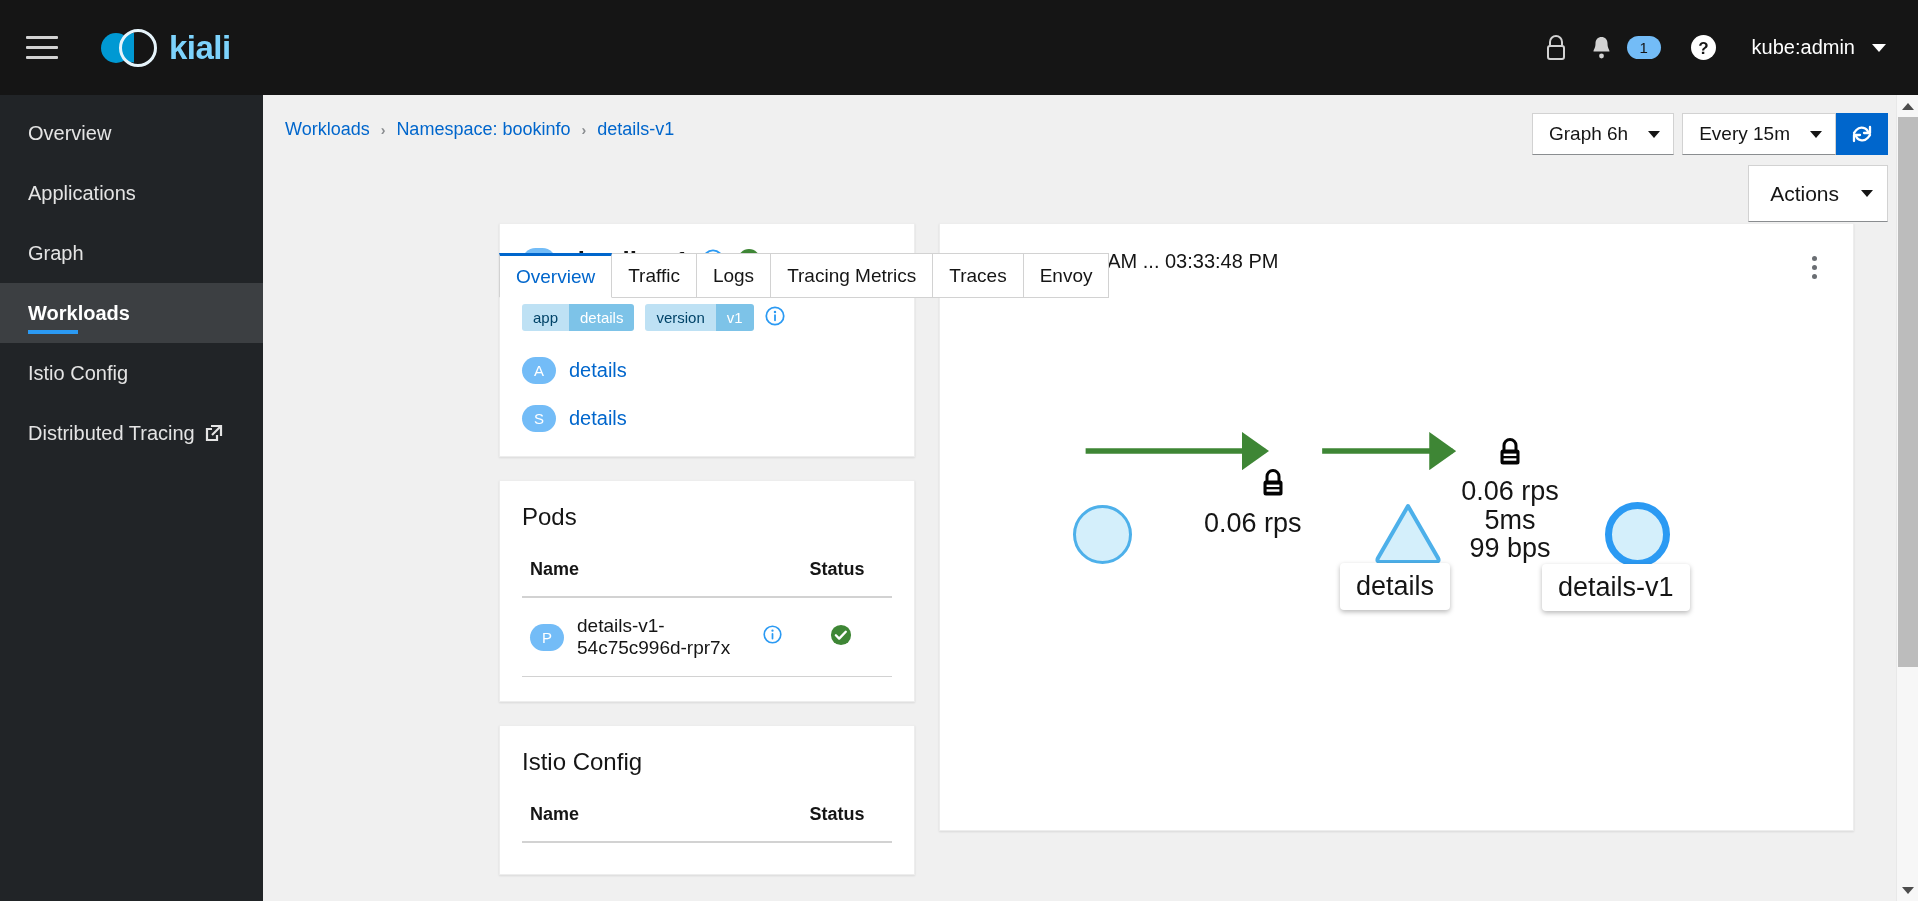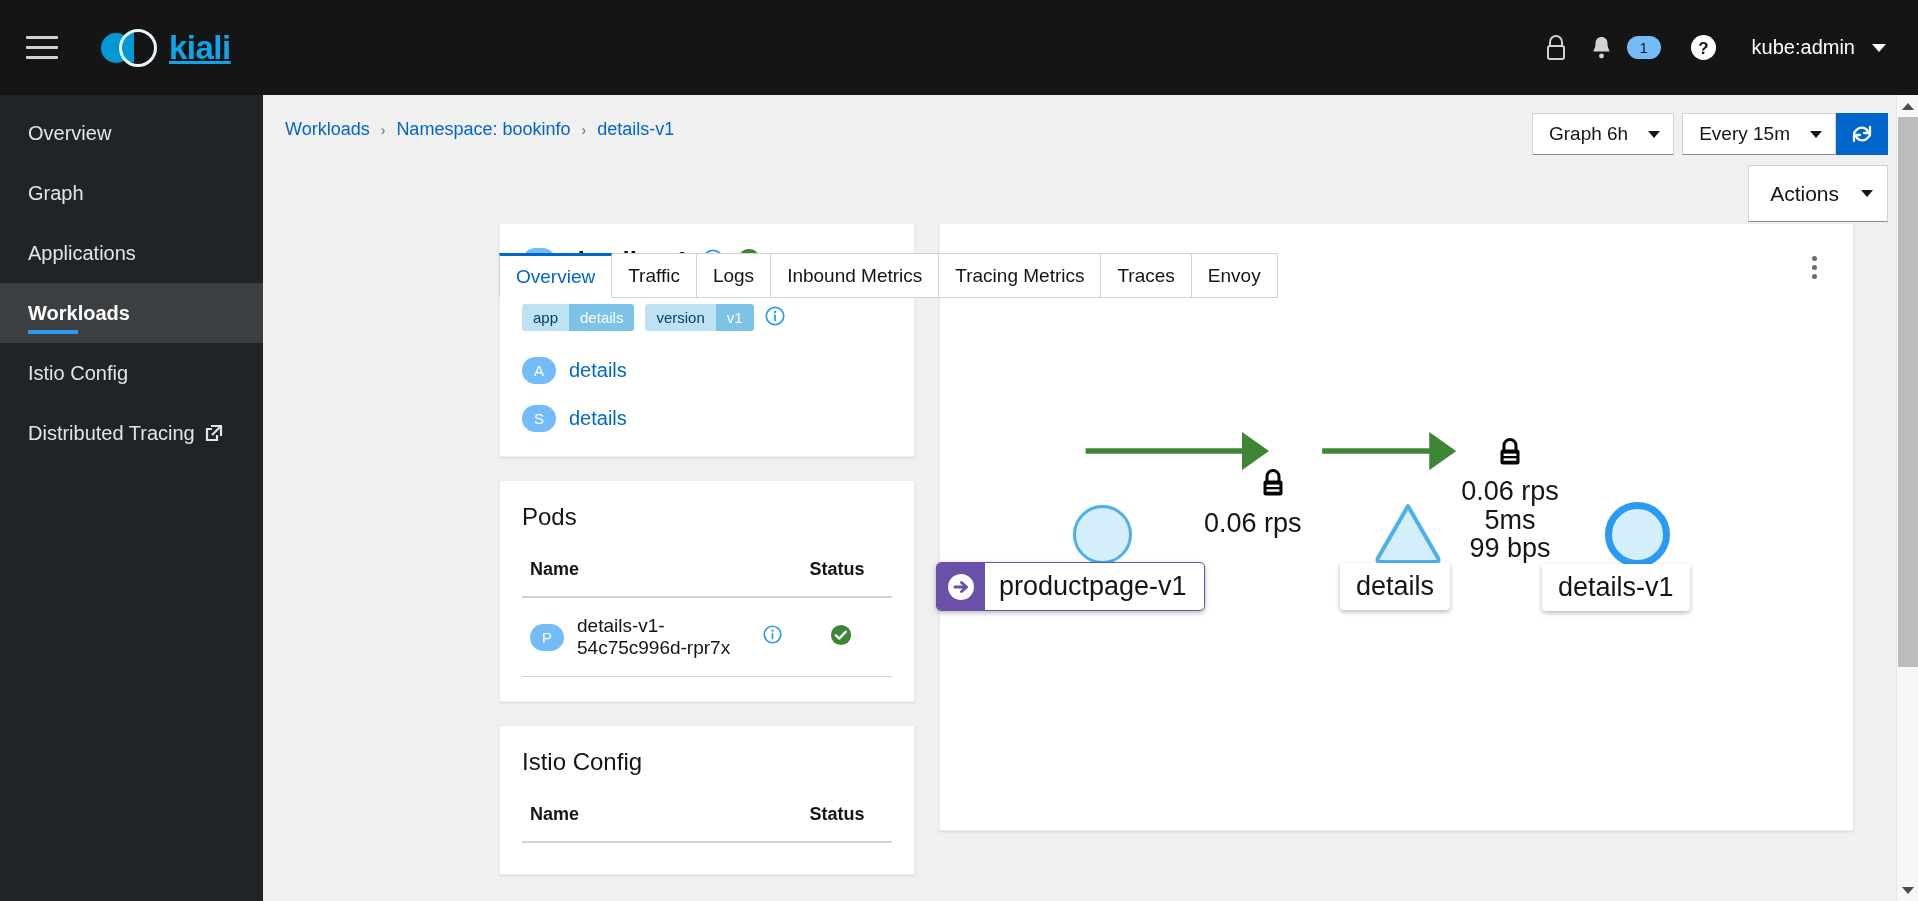--- a/index.html
+++ b/index.html
@@ -21,22 +21,22 @@
     justify-content: center; gap: 7px; cursor: pointer; padding: 0 6px; }
   .hamburger span { display: block; height: 3px; background: #d2d2d2; border-radius: 1px; }
   .brand { display: flex; align-items: center; margin-left: 37px; gap: 0; }
   .brand-logo { width: 58px; height: 42px; position: relative; }
   .brand-logo .c1 { position: absolute; left: 0; top: 6px; width: 30px; height: 30px;
     border-radius: 50%; background: #0099d3; }
   .brand-logo .c2 { position: absolute; left: 18px; top: 2px; width: 38px; height: 38px;
     border-radius: 50%; border: 3px solid #e6f4fb; background: transparent; }
   .brand-logo .c3 { position: absolute; left: 18px; top: 6px; width: 30px; height: 30px;
     border-radius: 50%; background: #0099d3; clip-path: inset(0 50% 0 0); }
-  .brand-name { color: #0ea5e9; font-size: 33px; font-weight: 700; letter-spacing: -0.5px;
-    margin-left: 10px; text-decoration: underline; }
+  .brand-name { color: #7dd3fc; font-size: 33px; font-weight: 700; letter-spacing: -0.5px;
+    margin-left: 10px; }
   .mast-right { margin-left: auto; display: flex; align-items: center; gap: 0; }
   .mast-icon { width: 46px; height: 46px; display: flex; align-items: center;
     justify-content: center; cursor: pointer; }
   .mast-icon svg { display: block; }
   .badge-count { background: #73bcf7; color: #151515; border-radius: 12px; min-width: 34px;
     height: 23px; font-size: 15px; display: flex; align-items: center; justify-content: center;
     font-weight: 400; margin-left: 2px; cursor: pointer; padding: 0 8px; }
   .user-menu { display: flex; align-items: center; gap: 17px; color: #fff; font-size: 20px;
     margin-left: 25px; cursor: pointer; padding-right: 4px; }
   .caret-down { width: 0; height: 0; border-left: 7px solid transparent;
@@ -208,24 +208,24 @@
     </div>
   </div>
 
   <div class="body-row">
 
     <nav class="sidebar">
       <div class="nav-item">
         <span>Overview</span>
       </div>
       <div class="nav-item">
+        <span>Applications</span>
+      </div>
+      <div class="nav-item">
         <span>Graph</span>
-      </div>
-      <div class="nav-item">
-        <span>Applications</span>
       </div>
       <div class="nav-item active">
         <span>Workloads</span>
       </div>
       <div class="nav-item">
         <span>Istio Config</span>
       </div>
       <div class="nav-item">
         <span>Distributed Tracing</span>
         <span class="nav-ext">
@@ -277,23 +277,20 @@
 
       <div class="tabs">
         <div class="tab active">
             <span>Overview</span>
           </div>
         <div class="tab">
             <span>Traffic</span>
           </div>
         <div class="tab">
             <span>Logs</span>
-          </div>
-        <div class="tab">
-            <span>Inbound Metrics</span>
           </div>
         <div class="tab">
             <span>Tracing Metrics</span>
           </div>
         <div class="tab">
             <span>Traces</span>
           </div>
         <div class="tab">
             <span>Envoy</span>
           </div>
@@ -419,30 +416,20 @@
                     <path d="M0,0 L7,3.5 L0,7 z" fill="#3e8635"></path>
                   </marker>
                 </defs>
                 <line x1="189" y1="153" x2="422" y2="153" stroke="#3e8635" stroke-width="5" marker-end="url(#arrowhead)"></line>
                 <line x1="496" y1="153" x2="665" y2="153" stroke="#3e8635" stroke-width="5" marker-end="url(#arrowhead)"></line>
               </svg>
 
               <div class="g-node" style="left:133px; top:221px;">
                 <div class="circle-node"></div>
               </div>
-              <div class="node-label badged" style="left:-4px; top:278px;">
-                <span class="badge-box">
-                  <svg width="30" height="30" viewBox="0 0 30 30">
-                      <circle cx="15" cy="15" r="13" fill="#fff"></circle>
-                      <path d="M9 15h11" stroke="#6a50a7" stroke-width="3" stroke-linecap="round"></path>
-                      <path d="M15.5 10.5L20.5 15l-5 4.5" fill="none" stroke="#6a50a7" stroke-width="3" stroke-linecap="round" stroke-linejoin="round"></path>
-                    </svg>
-                </span>
-                <span class="lbl-text">productpage-v1</span>
-              </div>
 
               <div class="lock-icon" style="left:318px; top:183px;">
                 <svg width="30" height="33" viewBox="0 0 30 33">
                     <path d="M9 14V9.5a6 6 0 0 1 12 0V14" fill="none" stroke="#030303" stroke-width="3"></path>
                     <rect x="5.5" y="13.5" width="19" height="15" rx="2.5" fill="#030303"></rect>
                     <rect x="8.6" y="17.6" width="12.8" height="2.4" fill="#fff"></rect>
                     <rect x="8.6" y="22.3" width="12.8" height="2.4" fill="#fff"></rect>
                   </svg>
               </div>
               <div class="edge-label" style="left:264px; top:225px;">

